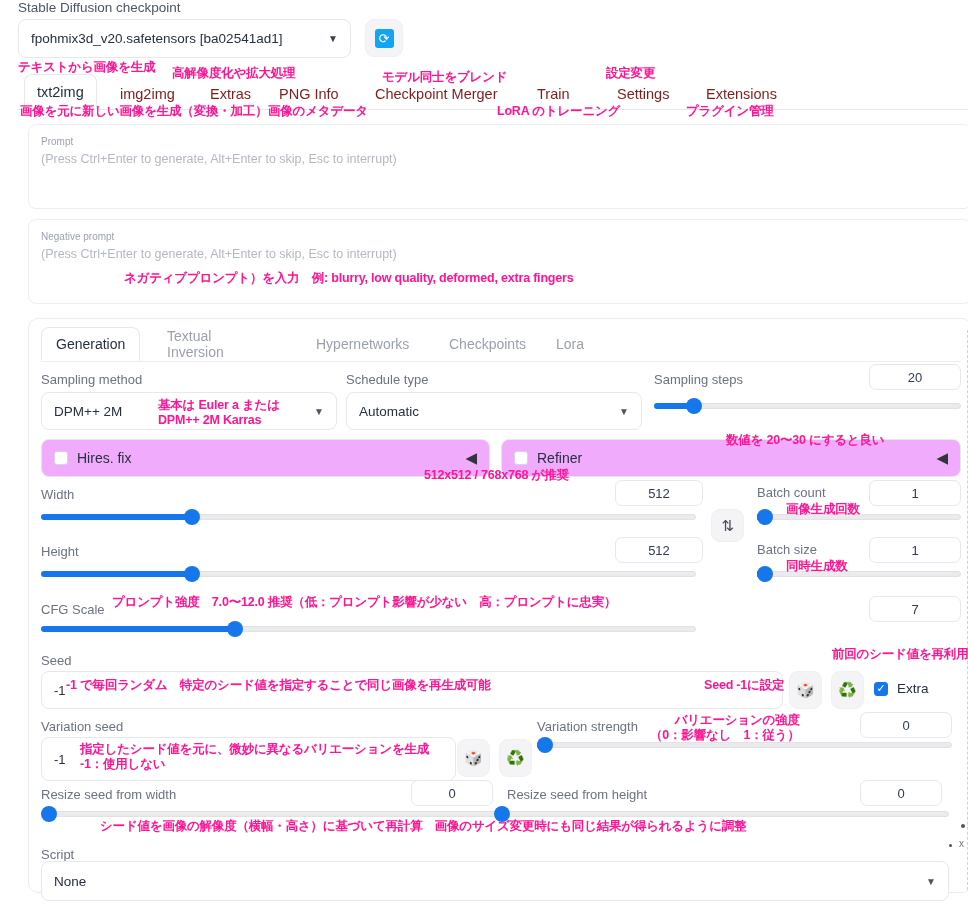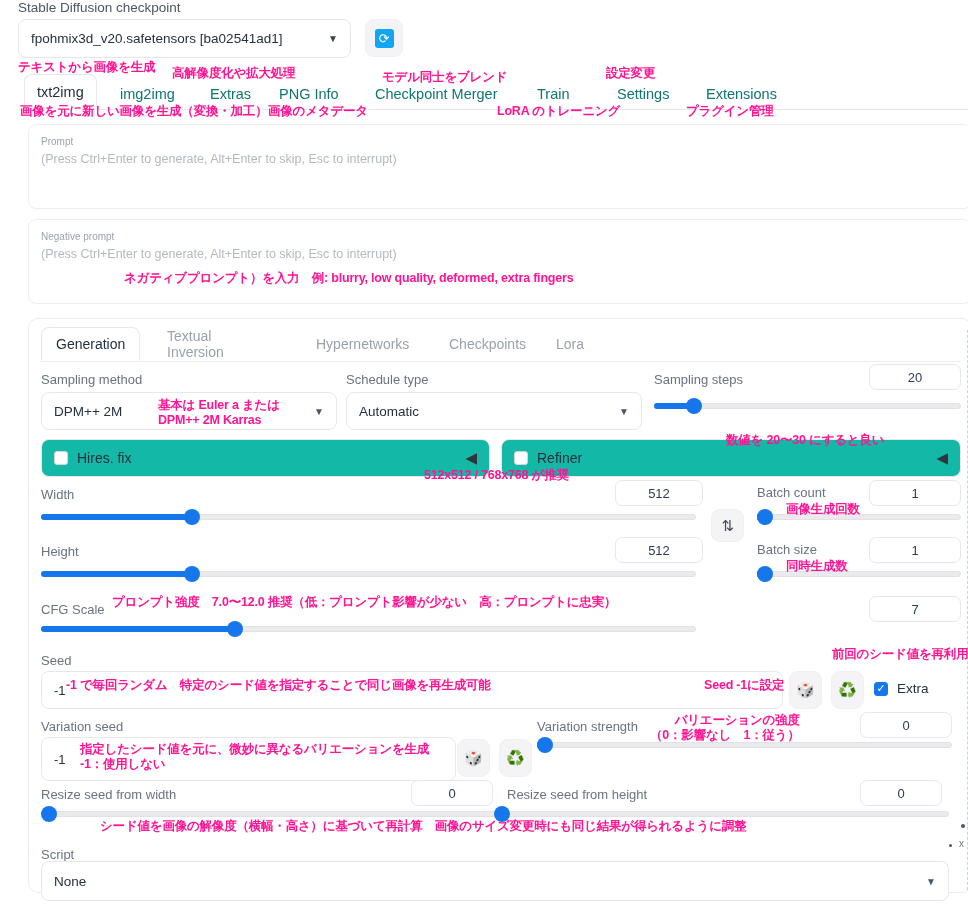--- a/index.html
+++ b/index.html
@@ -47,21 +47,21 @@
     color:#fff; font-size:13px; line-height:1;
   }
 
   
   .tabbar {
     position:absolute; left:18px; top:78px; width:950px; height:32px;
     border-bottom:1px solid #e8e8ec;
   }
   .tab {
     position:absolute; top:0; height:32px;
-    font-size:14.5px; color:#0f766e;
+    font-size:14.5px; color:#7f1d1d;
     display:flex; align-items:center; padding:0 2px;
   }
   .tab.active {
     color:#27303f;
     border:1px solid #e8e8ec; border-bottom:1px solid #fff;
     border-radius:8px 8px 0 0; background:#fff;
     padding:0 12px; top:-4px; height:36px;
   }
 
   
@@ -122,21 +122,21 @@
     background:#1677ec; border-radius:4px;
   }
   .slider .knob {
     position:absolute; top:-5px; width:16px; height:16px;
     background:#1677ec; border-radius:50%;
   }
 
   
   .accordion {
     position:absolute; height:38px; border:1px solid #e8e8ec;
-    border-radius:8px; background:#14b8a6; display:flex; align-items:center;
+    border-radius:8px; background:#f0abfc; display:flex; align-items:center;
     padding:0 12px; font-size:14px; color:#27303f;
   }
   .accordion .arrow { margin-left:auto; font-size:15px; color:#30343c; }
 
   .cbox {
     width:14px; height:14px; border:1px solid #d4d6db; border-radius:3px;
     background:#fff; margin-right:9px; flex:0 0 auto;
   }
   .cbox.checked {
     background:#1677ec; border-color:#1677ec;

